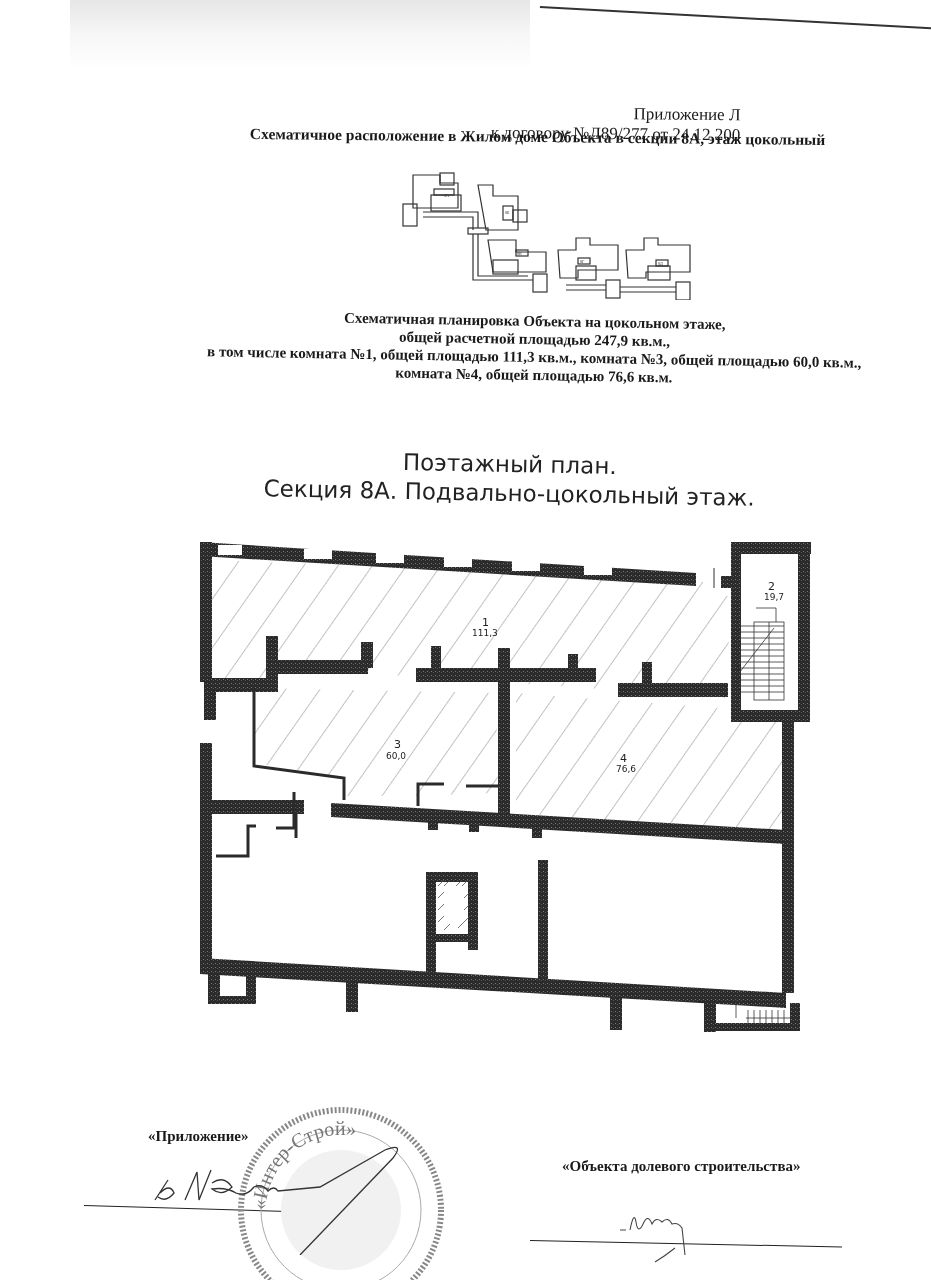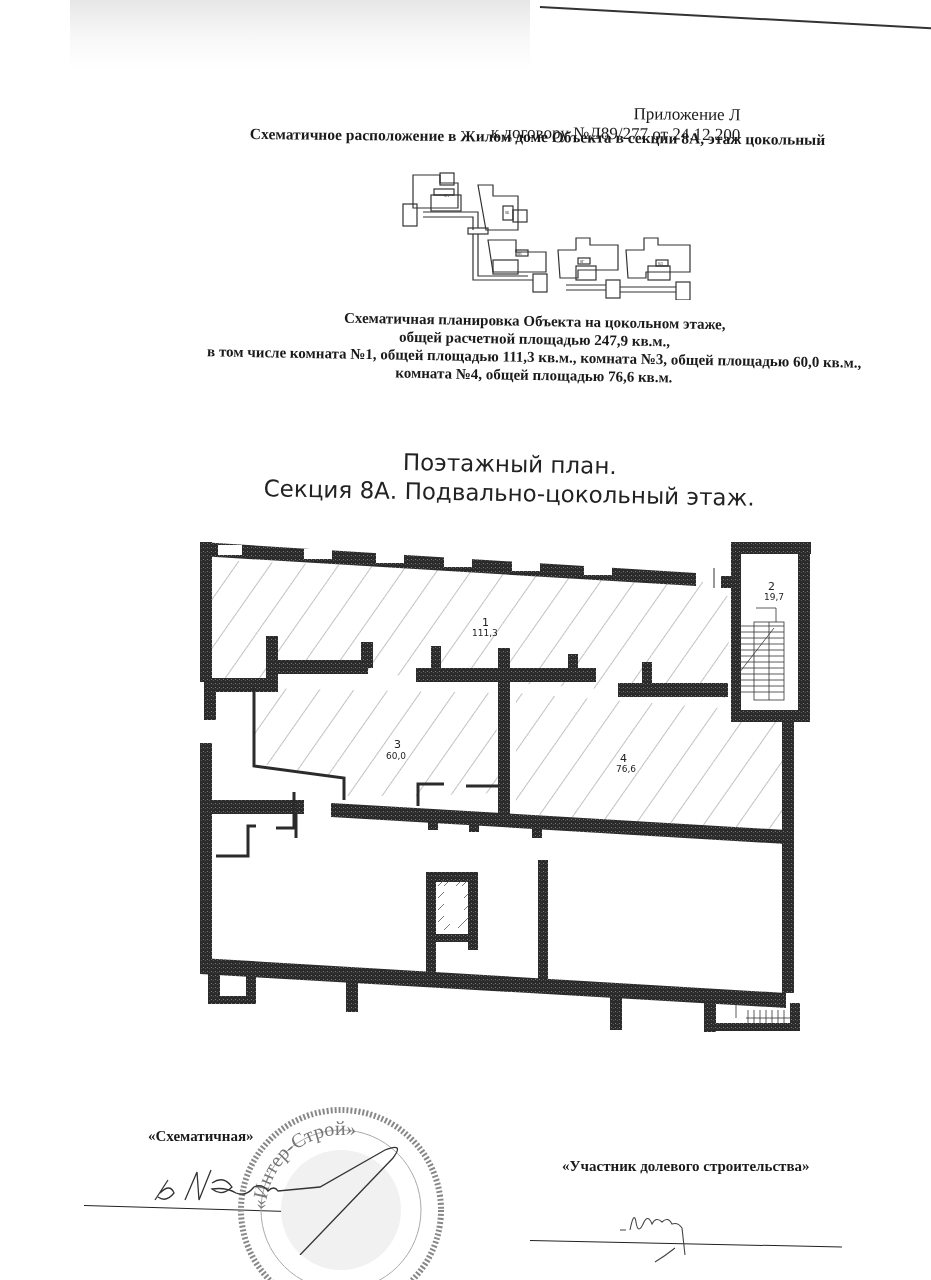--- a/index.html
+++ b/index.html
@@ -200,36 +200,36 @@
       <text class="room-num" x="208" y="210">3</text>
       <text class="room-label" x="200" y="221">60,0</text>
     </g>
     <g>
       <text class="room-num" x="434" y="224">4</text>
       <text class="room-label" x="430" y="234">76,6</text>
     </g>
   </svg>
 
   <div class="sign-block" style="left:148px; top:1128px;">
-    <div class="signer-label">«Схематичная»</div>
+    <div class="signer-label">«Приложение»</div>
   </div>
   <div class="sign-line" style="left:84px; top:1205px; width:312px; transform:rotate(1.7deg); transform-origin:left;"></div>
 
   <svg class="stamp" viewBox="0 0 230 230">
     <circle cx="115" cy="115" r="100" fill="none" stroke="#888" stroke-width="6" stroke-dasharray="2 2"></circle>
     <circle cx="115" cy="115" r="80" fill="none" stroke="#aaa" stroke-width="1"></circle>
     <circle cx="115" cy="115" r="60" fill="#f1f1f1" stroke="none"></circle>
     <path id="stamparc" d="M40 115 A75 75 0 0 1 190 115" fill="none"></path>
     <text font-size="20" fill="#777" font-family="Liberation Serif, serif"><textPath href="#stamparc">«Интер-Строй»</textPath></text>
   </svg>
 
   <svg class="sig" style="left:150px; top:1135px; width:290px; height:120px;" viewBox="0 0 290 120">
     <path d="M5 65 L18 45 M10 58 q10 -10 14 0 q-8 10 -16 4 M35 65 l12 -28 l2 28 l12 -30 M62 48 q12 -8 20 4 q-10 10 -20 2 q14 -2 24 4 q10 4 18 -6 q8 -4 14 4 q6 -6 10 0 L170 52 L235 15 q20 -8 8 8 L150 120" fill="none" stroke="#333" stroke-width="1.3"></path>
   </svg>
 
   <div class="sign-block" style="left:562px; top:1158px;">
-    <div class="signer-label">«Участник долевого строительства»</div>
+    <div class="signer-label">«Объекта долевого строительства»</div>
   </div>
   <div class="sign-line" style="left:530px; top:1240px; width:312px; transform:rotate(1.2deg); transform-origin:left;"></div>
   <svg class="sig" style="left:615px; top:1200px; width:140px; height:70px;" viewBox="0 0 140 70">
     <path d="M5 30 h6 M15 30 q4 -20 6 -8 q2 14 8 0 q4 -8 8 2 q4 -8 10 -2 q6 -6 10 2 q6 -2 10 4 L70 55 M40 62 q10 -6 20 -14" fill="none" stroke="#444" stroke-width="1.1"></path>
   </svg>
 </div>
 
 </body></html>

